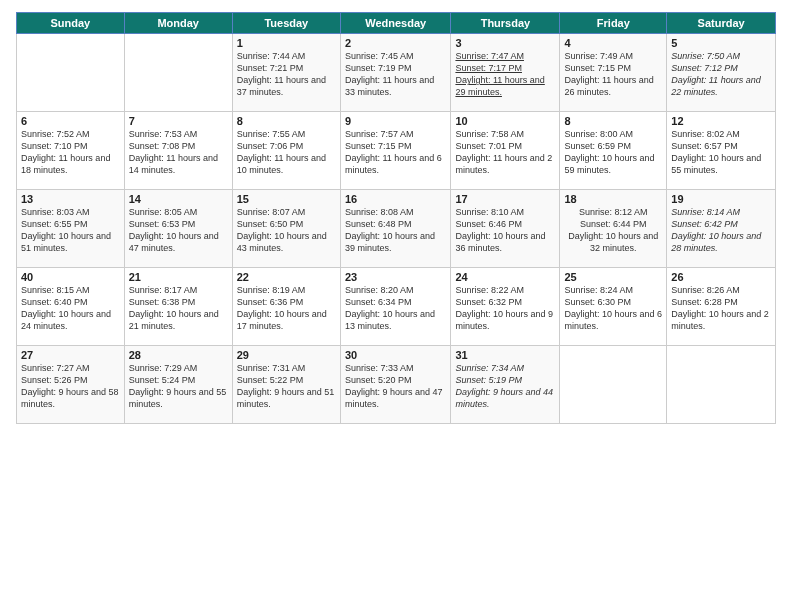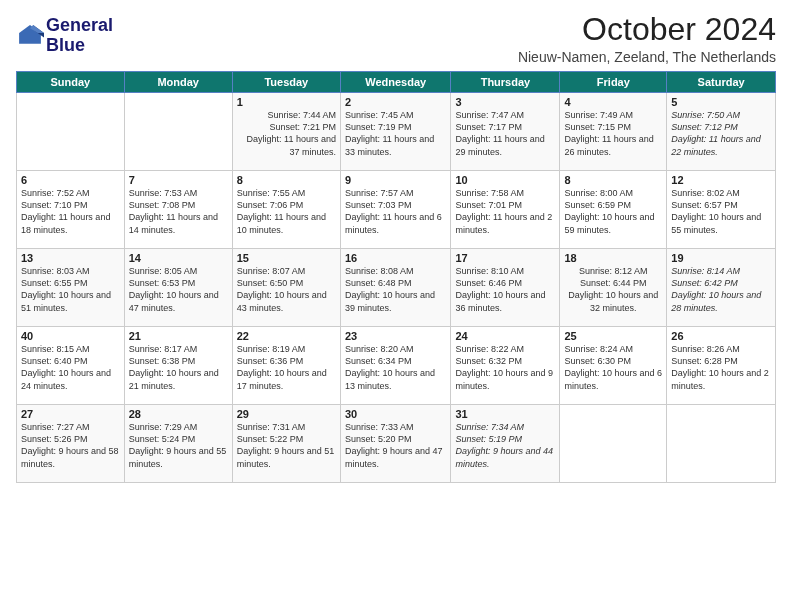--- a/index.html
+++ b/index.html
@@ -89,69 +89,52 @@
       line-height: 1.35;
     }
     .empty-cell {
       background: #fff !important;
     }
   </style>
 </head>
 <body>
 
 <div class="page">
-  <div class="header">
-    <div class="logo">
-      <svg class="logo-icon" viewBox="0 0 36 36">
-        <polygon points="18,4 32,14 32,28 18,28 4,28 4,14" fill="#3b6ab5"></polygon>
-        <polygon points="22,4 36,14 36,20 22,10" fill="#1a3a7a"></polygon>
-        <polygon points="22,4 36,14 28,14 18,8" fill="#5580c4"></polygon>
-      </svg>
-      <div>
-        <div class="logo-text">General</div>
-        <div class="logo-text">Blue</div>
-      </div>
-    </div>
-    <div class="title-area">
-      <div class="main-title">October 2024</div>
-      <div class="subtitle">Nieuw-Namen, Zeeland, The Netherlands</div>
-    </div>
-  </div>
 
   <table class="calendar">
     <thead>
       <tr>
       <th>Sunday</th>
           <th>Monday</th>
           <th>Tuesday</th>
           <th>Wednesday</th>
           <th>Thursday</th>
           <th>Friday</th>
           <th>Saturday</th>
         </tr>
     </thead>
     <tbody id="calendar-body">
     <tr>
           <td class="empty-cell"></td>
           <td class="empty-cell"></td>
           <td>
             <span class="day-num">1</span>
-            <div class="day-info" style="white-space: pre-line; text-align: right;">Sunrise: 7:44 AM
+            <div class="day-info" style="white-space: pre-line;">Sunrise: 7:44 AM
 Sunset: 7:21 PM
 Daylight: 11 hours and 37 minutes.</div>
           </td>
           <td>
             <span class="day-num">2</span>
             <div class="day-info" style="white-space: pre-line;">Sunrise: 7:45 AM
 Sunset: 7:19 PM
 Daylight: 11 hours and 33 minutes.</div>
           </td>
           <td>
             <span class="day-num">3</span>
-            <div class="day-info" style="white-space: pre-line;">Sunrise: 7:47 AM
+            <div class="day-info" style="white-space: pre-line; text-decoration: underline;">Sunrise: 7:47 AM
 Sunset: 7:17 PM
 Daylight: 11 hours and 29 minutes.</div>
           </td>
           <td>
             <span class="day-num">4</span>
             <div class="day-info" style="white-space: pre-line;">Sunrise: 7:49 AM
 Sunset: 7:15 PM
 Daylight: 11 hours and 26 minutes.</div>
           </td>
           <td>
@@ -176,21 +159,21 @@
           </td>
           <td>
             <span class="day-num">8</span>
             <div class="day-info" style="white-space: pre-line;">Sunrise: 7:55 AM
 Sunset: 7:06 PM
 Daylight: 11 hours and 10 minutes.</div>
           </td>
           <td>
             <span class="day-num">9</span>
             <div class="day-info" style="white-space: pre-line;">Sunrise: 7:57 AM
-Sunset: 7:03 PM
+Sunset: 7:15 PM
 Daylight: 11 hours and 6 minutes.</div>
           </td>
           <td>
             <span class="day-num">10</span>
             <div class="day-info" style="white-space: pre-line;">Sunrise: 7:58 AM
 Sunset: 7:01 PM
 Daylight: 11 hours and 2 minutes.</div>
           </td>
           <td>
             <span class="day-num">8</span>

